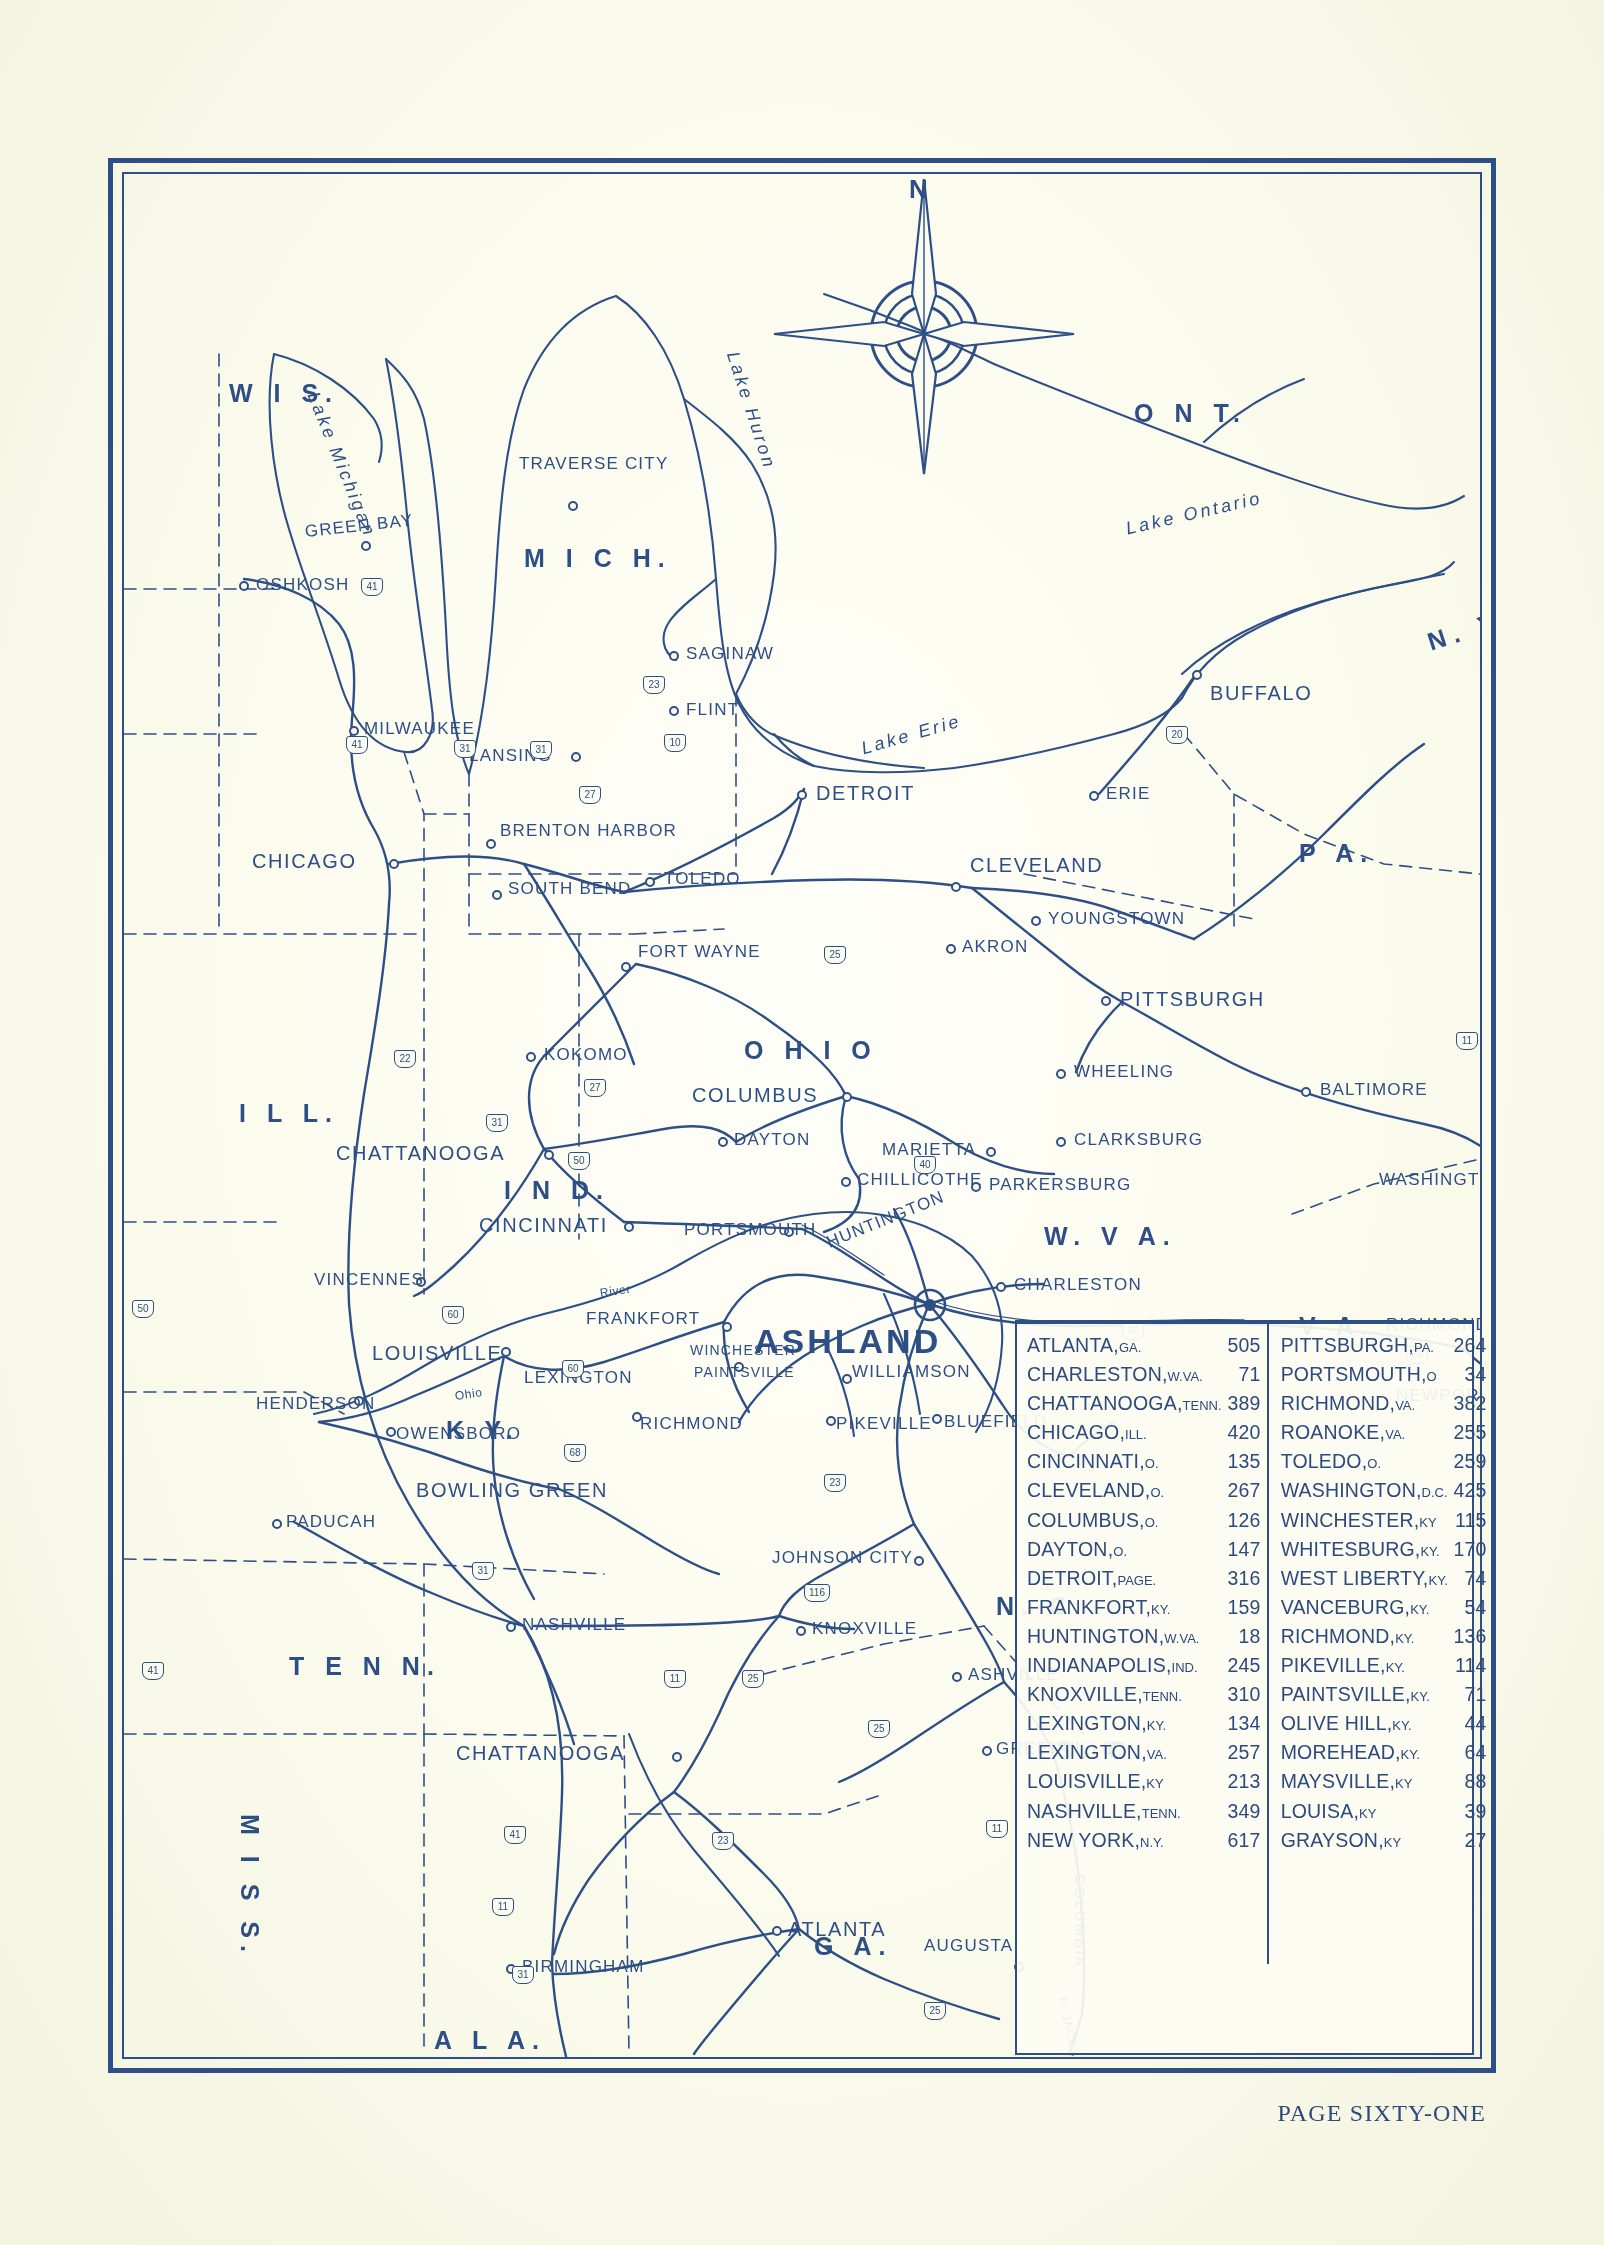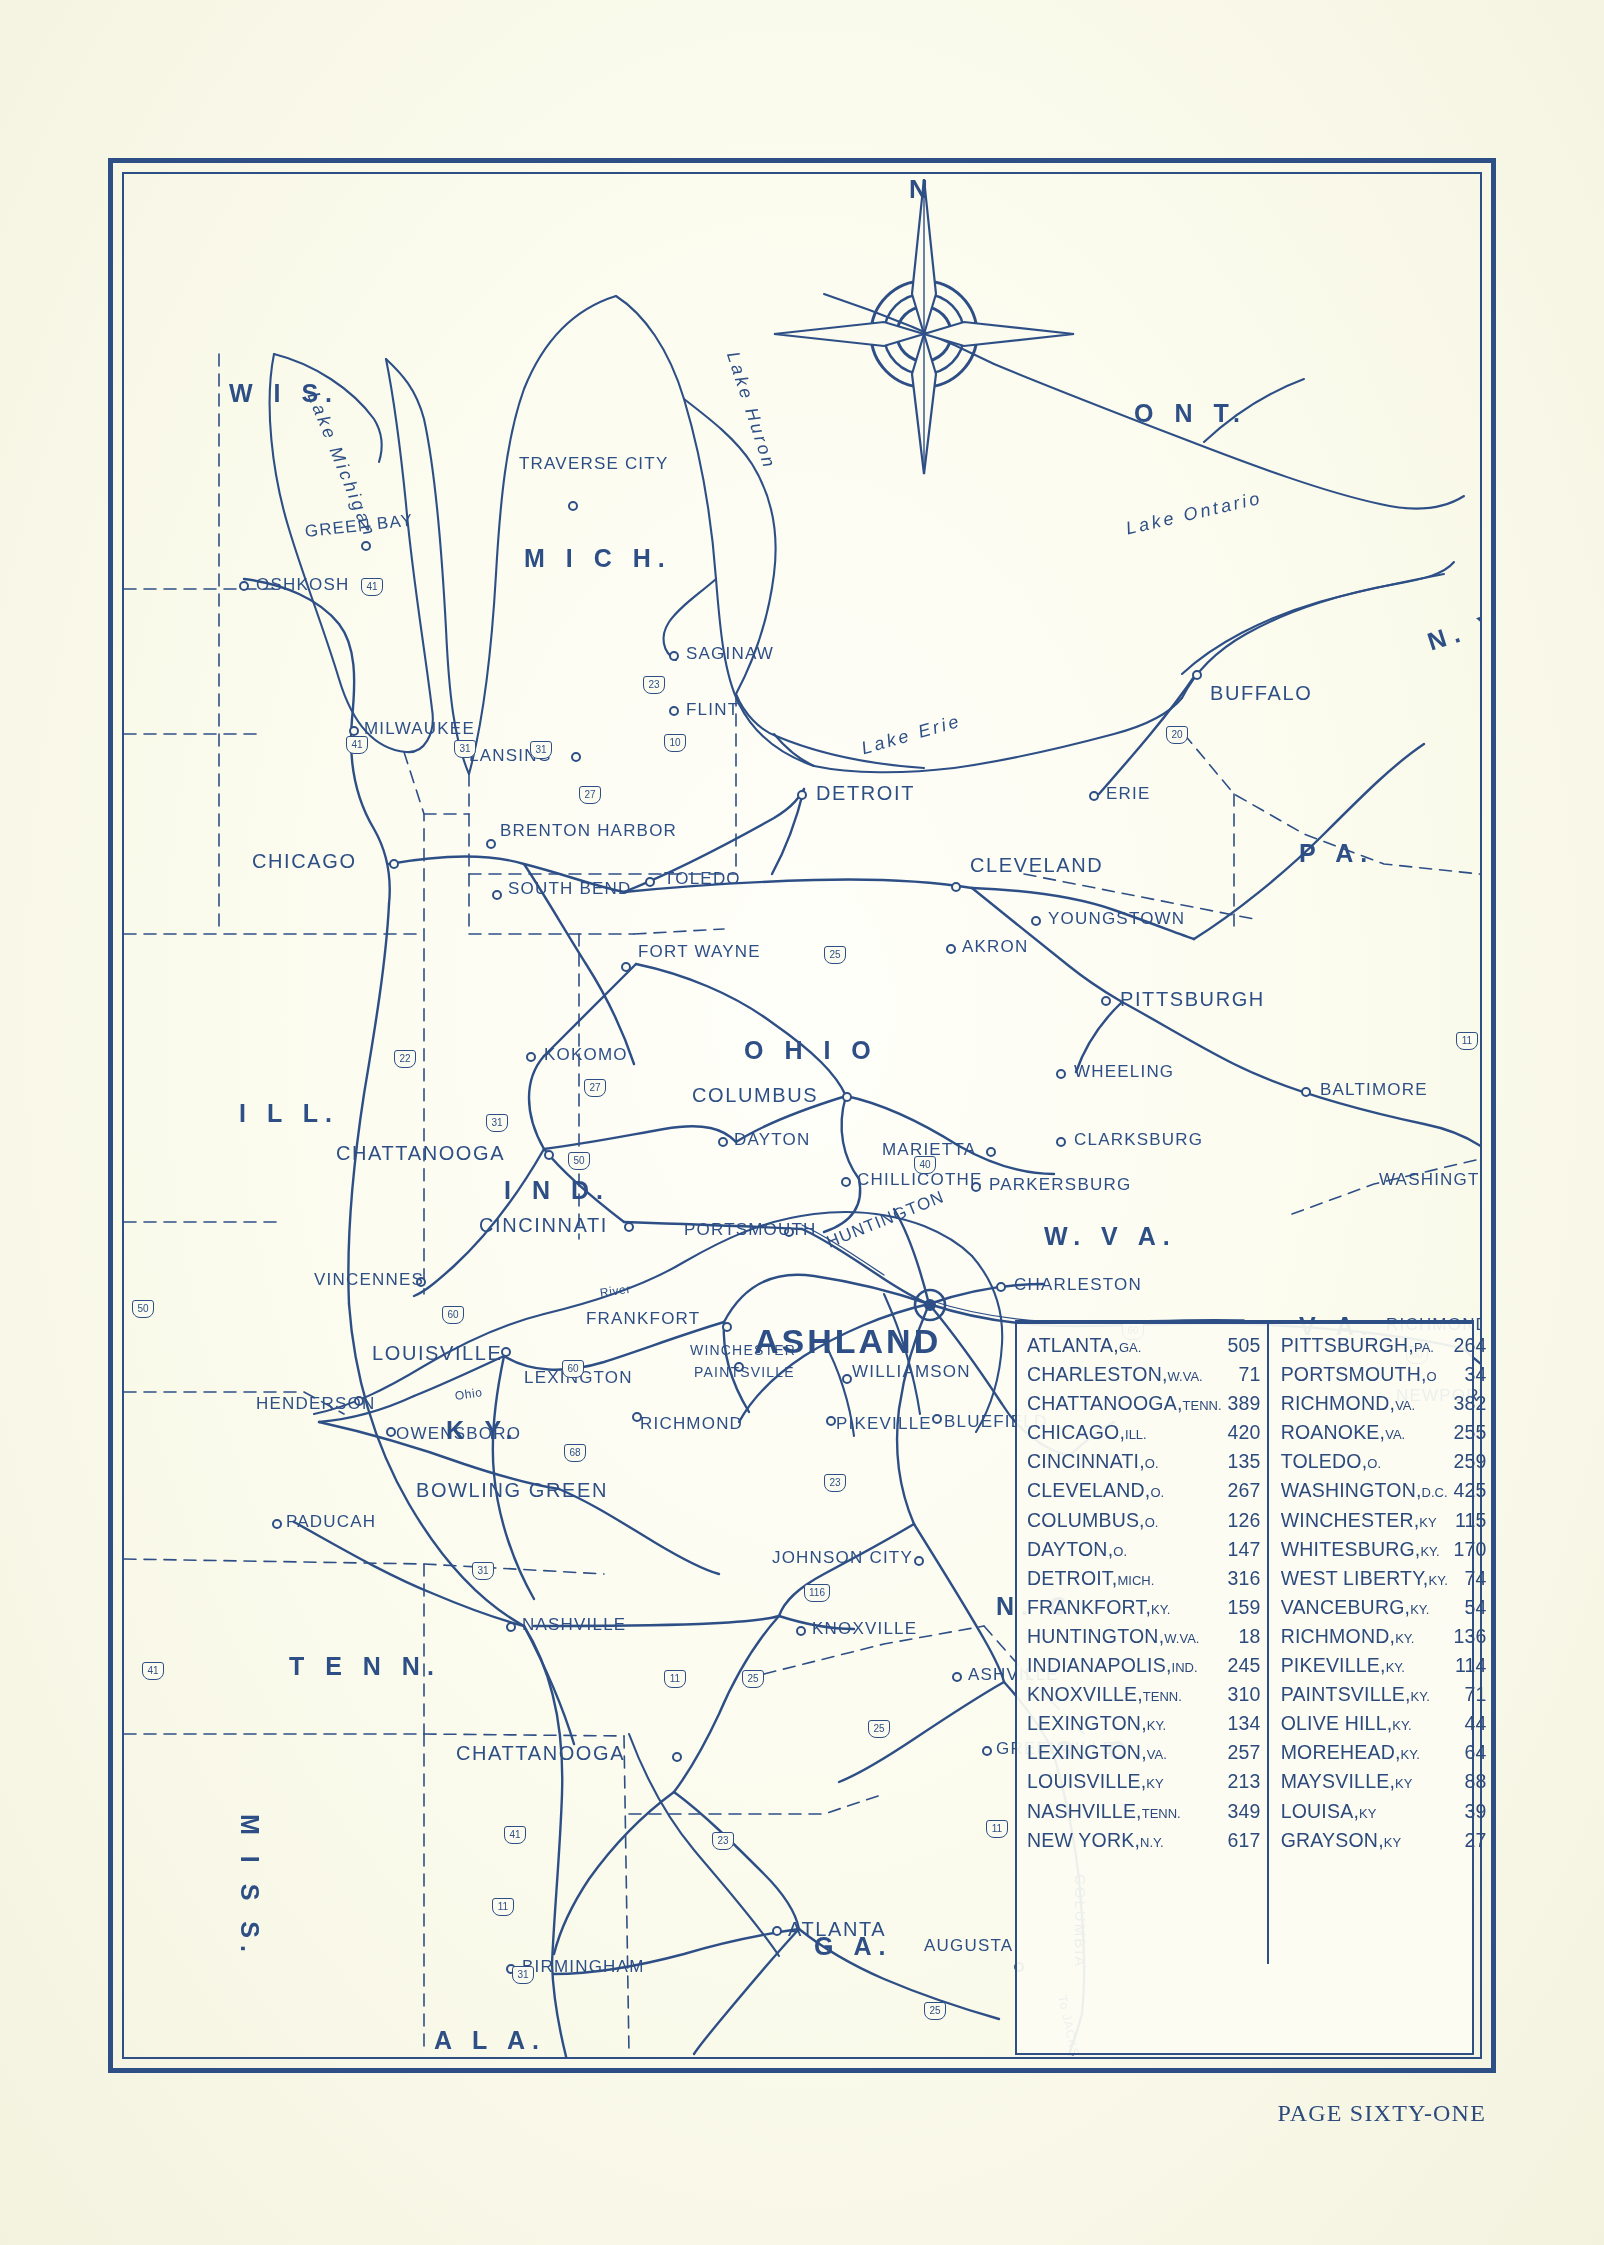--- a/index.html
+++ b/index.html
@@ -651,21 +651,21 @@
           </div>
         <div class="drow">
             <span class="dplace"><span>COLUMBUS,</span><span class="dstate">O.</span></span>
             <span class="dmiles">126</span>
           </div>
         <div class="drow">
             <span class="dplace"><span>DAYTON,</span><span class="dstate">O.</span></span>
             <span class="dmiles">147</span>
           </div>
         <div class="drow">
-            <span class="dplace"><span>DETROIT,</span><span class="dstate">MICH.</span></span>
+            <span class="dplace"><span>DETROIT,</span><span class="dstate">PAGE.</span></span>
             <span class="dmiles">316</span>
           </div>
         <div class="drow">
             <span class="dplace"><span>FRANKFORT,</span><span class="dstate">KY.</span></span>
             <span class="dmiles">159</span>
           </div>
         <div class="drow">
             <span class="dplace"><span>HUNTINGTON,</span><span class="dstate">W.VA.</span></span>
             <span class="dmiles">18</span>
           </div>

